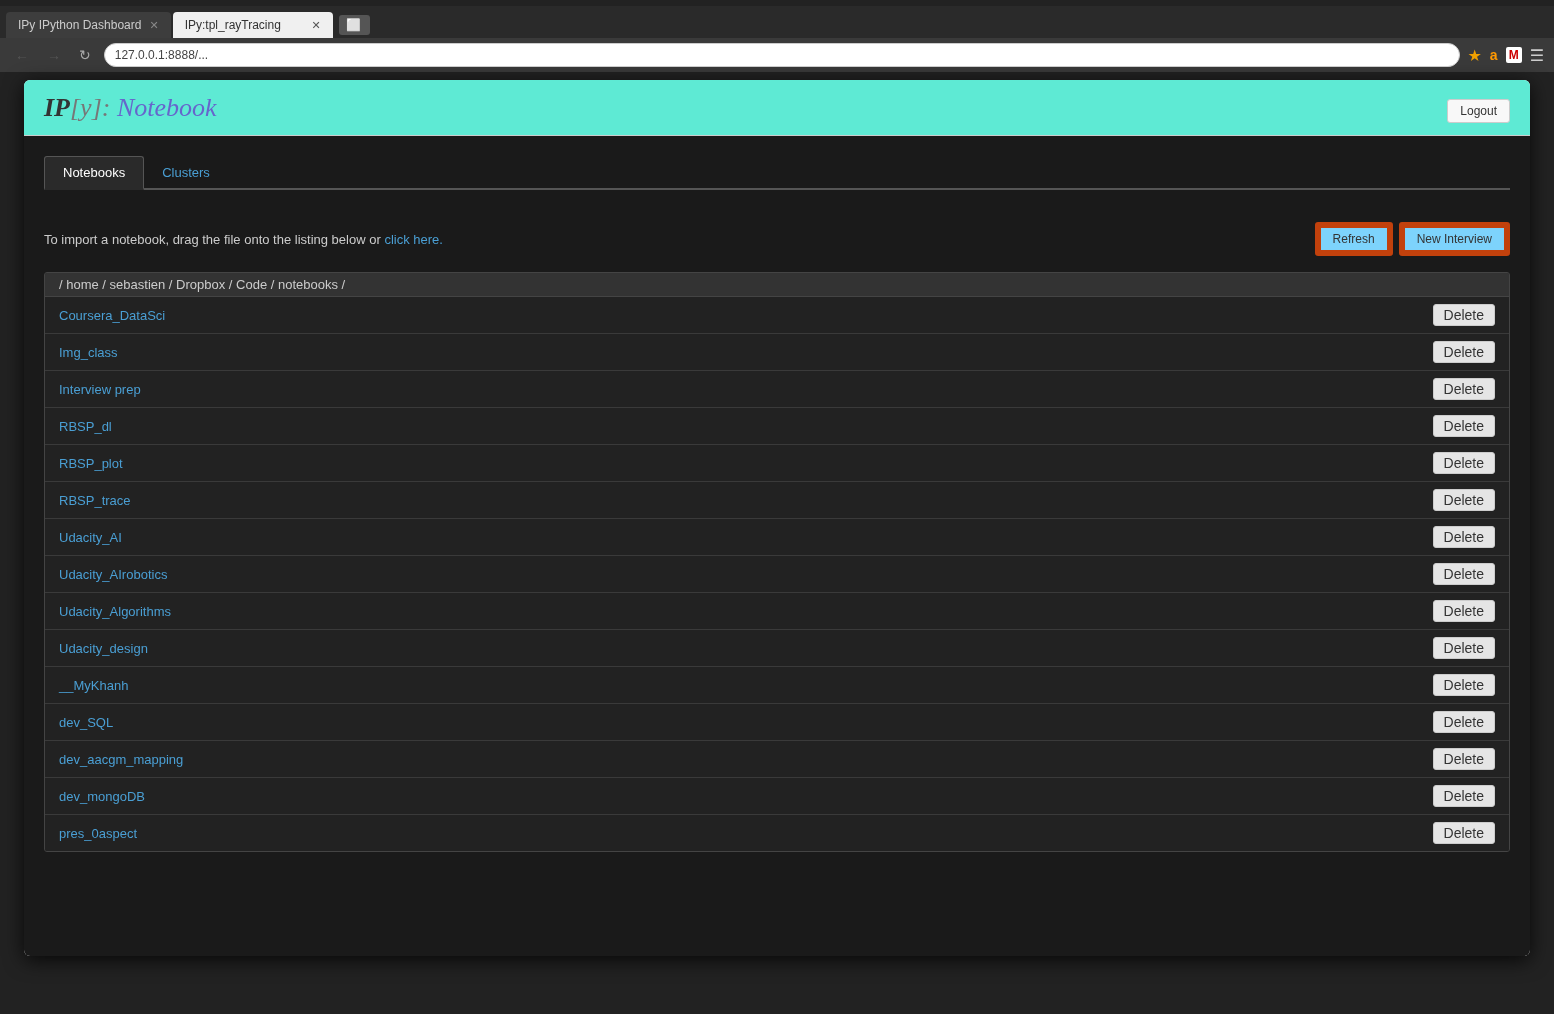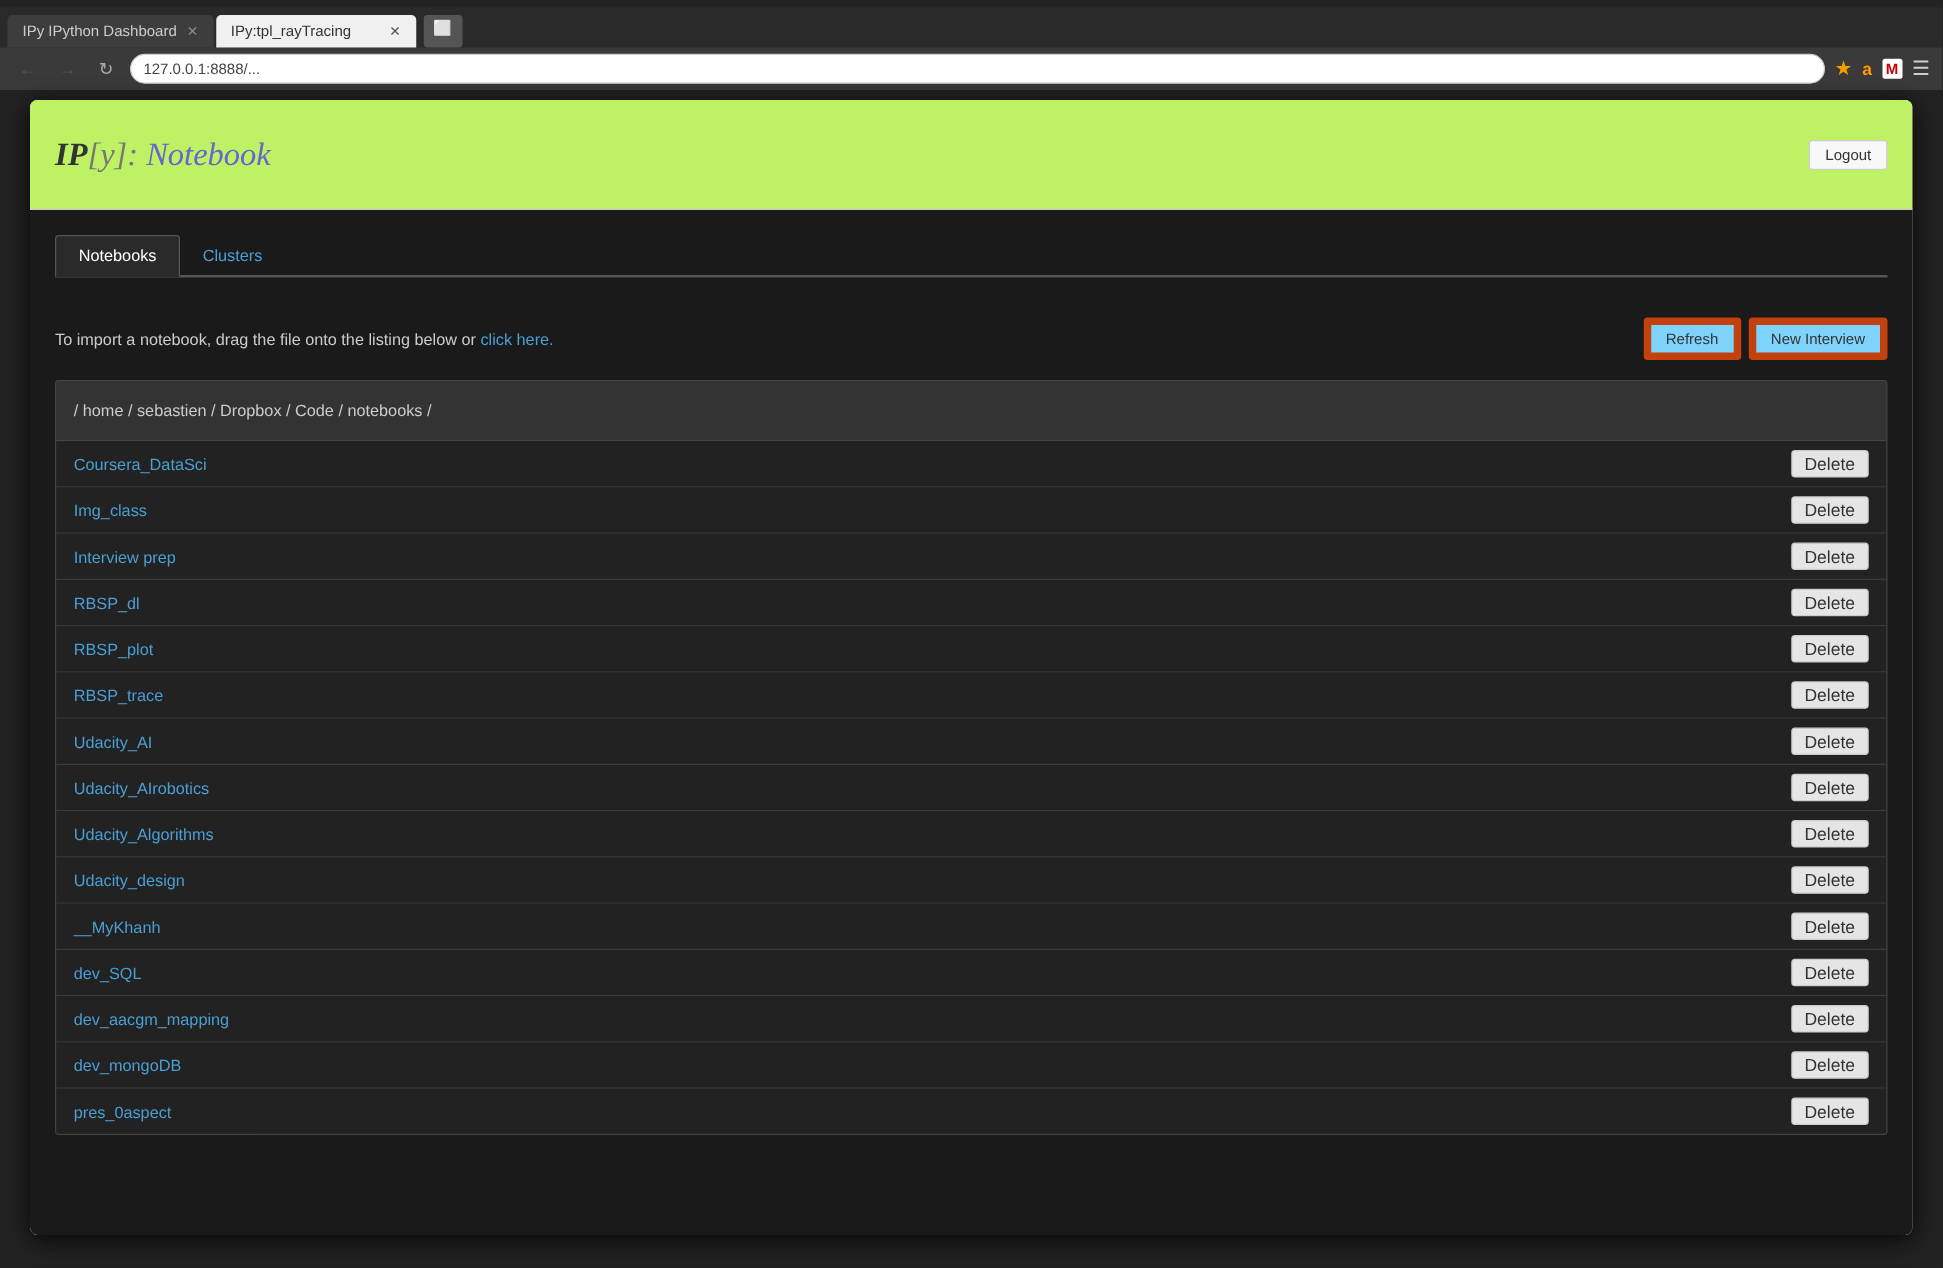--- a/index.html
+++ b/index.html
@@ -9,20 +9,21 @@
       font-family: Arial, Helvetica, sans-serif;
       font-size: 13px;
       color: #ccc;
       width: 1554px;
       height: 1014px;
       overflow: hidden;
     }
 
     .tab-bar {
       display: flex;
+      align-items: center;
       background: #2a2a2a;
       padding: 6px 6px 0 6px;
       gap: 2px;
     }
 
     .tab {
       display: flex;
       align-items: center;
       padding: 6px 12px;
       border-radius: 4px 4px 0 0;
@@ -89,24 +90,24 @@
       box-shadow: 0 4px 20px rgba(0,0,0,0.8);
     }
 
     
     .notebook-page {
       background: #fff;
       min-height: 860px;
     }
 
     .notebook-header {
-      background: #bef264;
-      padding: 28px 20px;
-      display: flex;
-      align-items: center;
+      background: #5eead4;
+      padding: 12px 20px;
+      display: flex;
+      align-items: flex-end;
       justify-content: space-between;
       border-bottom: 1px solid #ccc;
     }
 
     .notebook-logo {
       font-size: 26px;
       font-weight: bold;
       color: #333;
     }
 
@@ -211,21 +212,21 @@
     
     .notebook-list {
       background: #2a2a2a;
       border: 1px solid #444;
       border-radius: 3px;
       overflow: hidden;
     }
 
     .list-header {
       background: #333;
-      padding: 16px 14px;
+      padding: 4px 14px;
       color: #ccc;
       font-size: 13px;
       border-bottom: 1px solid #444;
     }
 
     .list-item {
       display: flex;
       align-items: center;
       justify-content: space-between;
       padding: 7px 14px;

